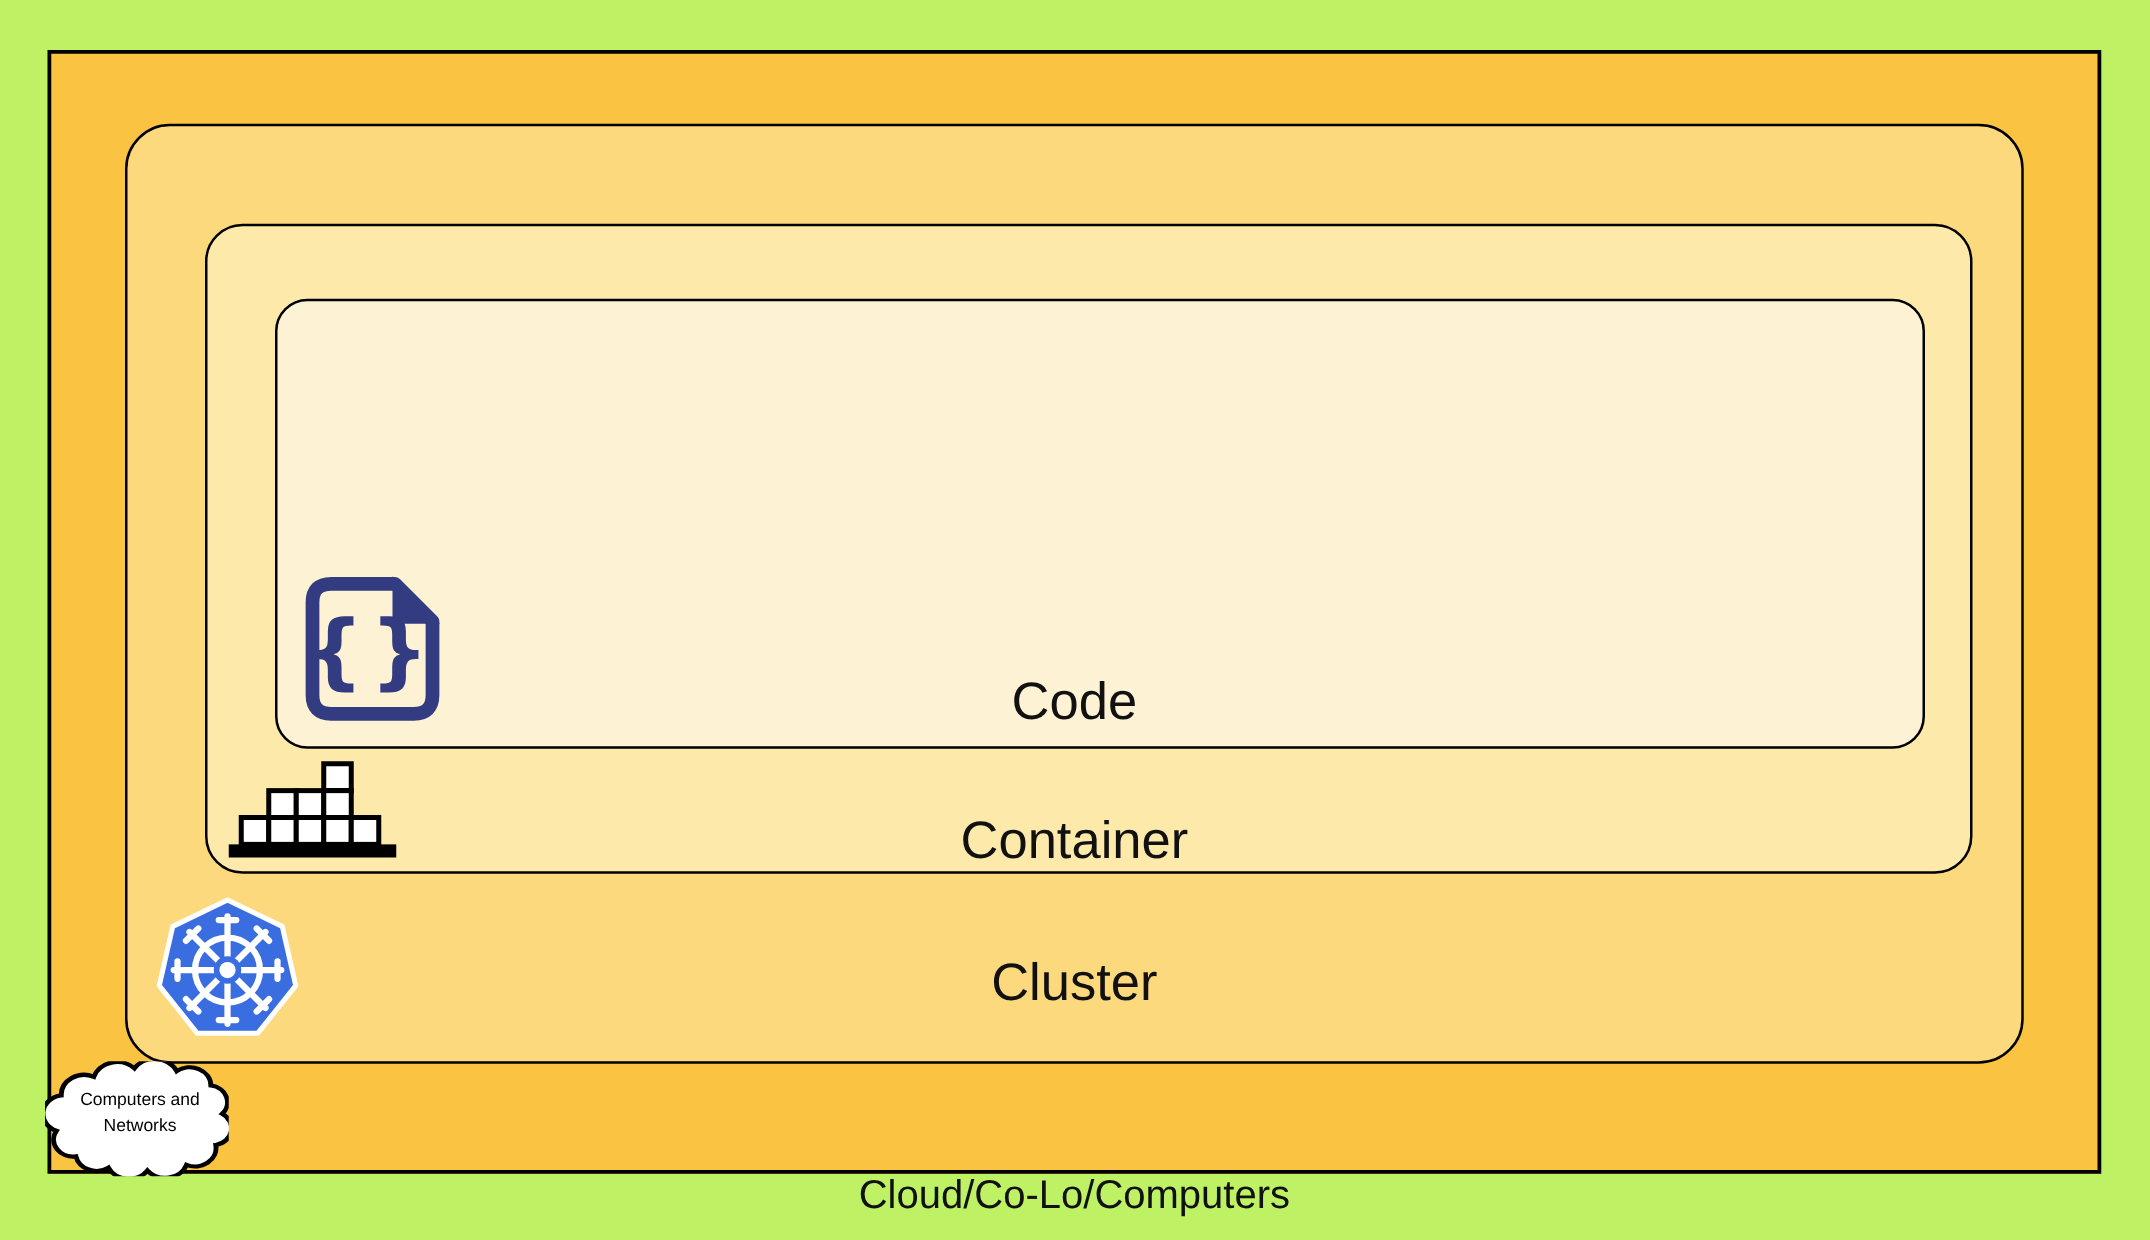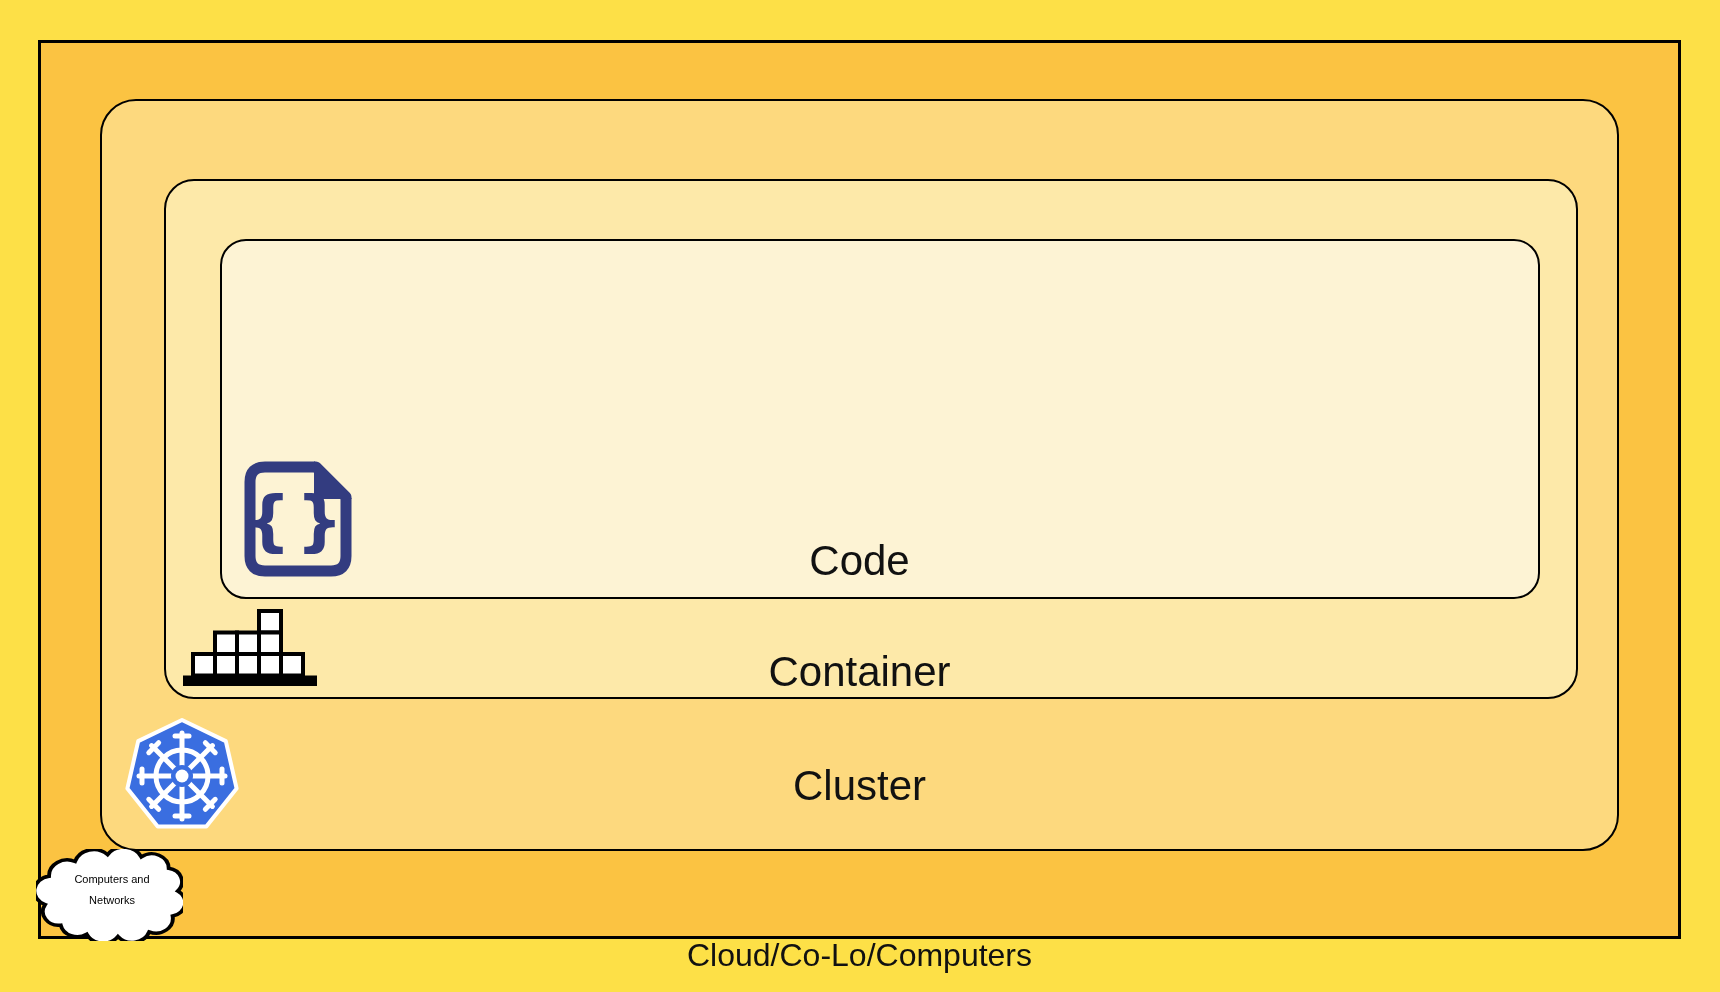--- a/index.html
+++ b/index.html
@@ -1,17 +1,17 @@
 <!DOCTYPE html>
 <html><head>
 <meta charset="utf-8">
 <style>
   html,body{margin:0;padding:0;background:#ffffff;}
   body{font-family:"Liberation Sans", sans-serif;}
-  #stage{position:relative;width:1720px;height:992px;background:#fde047;overflow:hidden;}
+  #stage{position:relative;width:1720px;height:992px;background:#bef264;overflow:hidden;}
 
   .box{position:absolute;box-sizing:border-box;}
   .box-datacenter{left:38px;top:40px;width:1643px;height:899px;
     background:#FBC342;border:3px solid #000;}
   .box-cluster{left:100px;top:99px;width:1519px;height:752px;
     background:#FDD97E;border:2.5px solid #000;border-radius:36px;}
   .box-container{left:164px;top:179px;width:1414px;height:520px;
     background:#FDE9A9;border:2.5px solid #000;border-radius:30px;}
   .box-code{left:220px;top:239px;width:1320px;height:360px;
     background:#FDF3D4;border:2.5px solid #000;border-radius:26px;}
@@ -23,21 +23,21 @@
   .label-cluster{top:764px;}
   .label-datacenter{top:868px;font-size:32px;line-height:35px;}
 
   .icon{position:absolute;}
   .icon-code{left:238px;top:458px;width:120px;height:122px;}
   .icon-container{left:181px;top:608px;width:138px;height:80px;}
   .icon-k8s{left:120px;top:713px;width:124px;height:126px;}
   .icon-cloud{left:36px;top:849px;width:147px;height:92px;}
 
   .cloud-text{position:absolute;left:36px;top:869px;width:152px;text-align:center;
-    color:#000;font-size:11px;line-height:21px;}
+    color:#000;font-size:14px;line-height:21px;}
 </style>
 </head>
 <body>
 
 <div id="stage">
 
   <div class="box box-datacenter"></div>
   <div class="box box-cluster"></div>
   <div class="box box-container"></div>
   <div class="box box-code"></div>

